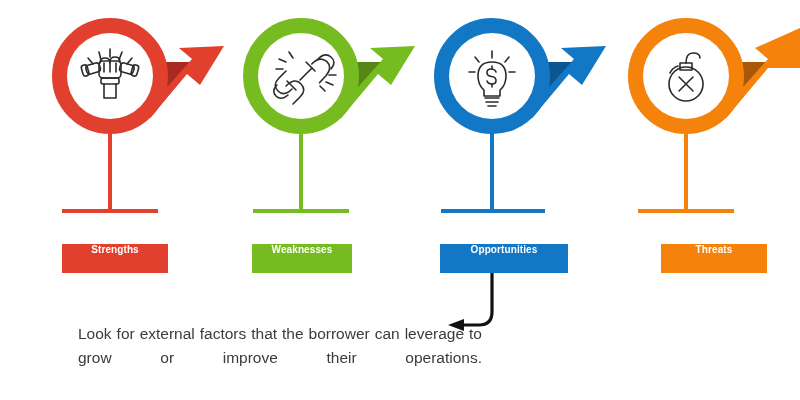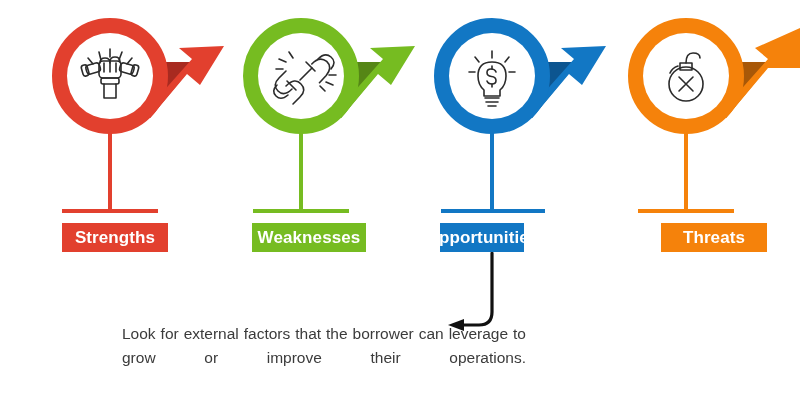--- a/index.html
+++ b/index.html
@@ -20,41 +20,41 @@
   #swot-svg {
     position: absolute;
     left: 0;
     top: 0;
     width: 800px;
     height: 400px;
   }
   .node-label {
     position: absolute;
     display: flex;
-    align-items: center;
+    align-items: flex-start;
     justify-content: center;
     height: 29px;
     color: #ffffff;
-    font-size: 17px;
+    font-size: 10px;
     font-weight: bold;
     letter-spacing: 0.1px;
     font-family: "Liberation Sans", sans-serif;
     white-space: nowrap;
+    margin-top: 21px;
   }
   #caption {
     position: absolute;
     left: 78px;
     top: 322px;
     width: 404px;
     font-size: 15.5px;
     line-height: 24px;
     color: #3b3b3b;
     text-align: justify;
     font-family: "Liberation Sans", sans-serif;
-    margin-left: 44px;
   }
   #caption::after {
     content: "";
     display: inline-block;
     width: 100%;
   }
 </style>
 </head>
 <body>
 
@@ -162,25 +162,25 @@
     <g>
       <path d="M 492 253 L 492 312 q 0 13 -13 13 L 462 325" fill="none" stroke="#111111" stroke-width="3.2" stroke-linecap="round"></path>
       <path d="M 448 325 L 464 319 L 464 331 Z" fill="#111111"></path>
     </g>
   </svg>
 
   <div class="node-label" style="left:62px; top:223px; width:106px; background:#e2402e;">
     <span>Strengths</span>
   </div>
 
-  <div class="node-label" style="left:252px; top:223px; width:114px; background:#76bc21;">
+  <div class="node-label" style="left:252px; top:223px; width:100px; background:#76bc21;">
     <span>Weaknesses</span>
   </div>
 
-  <div class="node-label" style="left:440px; top:223px; width:84px; background:#1277c4;">
+  <div class="node-label" style="left:440px; top:223px; width:128px; background:#1277c4;">
     <span>Opportunities</span>
   </div>
 
   <div class="node-label" style="left:661px; top:223px; width:106px; background:#f5820b;">
     <span>Threats</span>
   </div>
 
   <div id="caption">Look for external factors that the borrower can leverage to grow or improve their operations.</div>
 
 </div>

